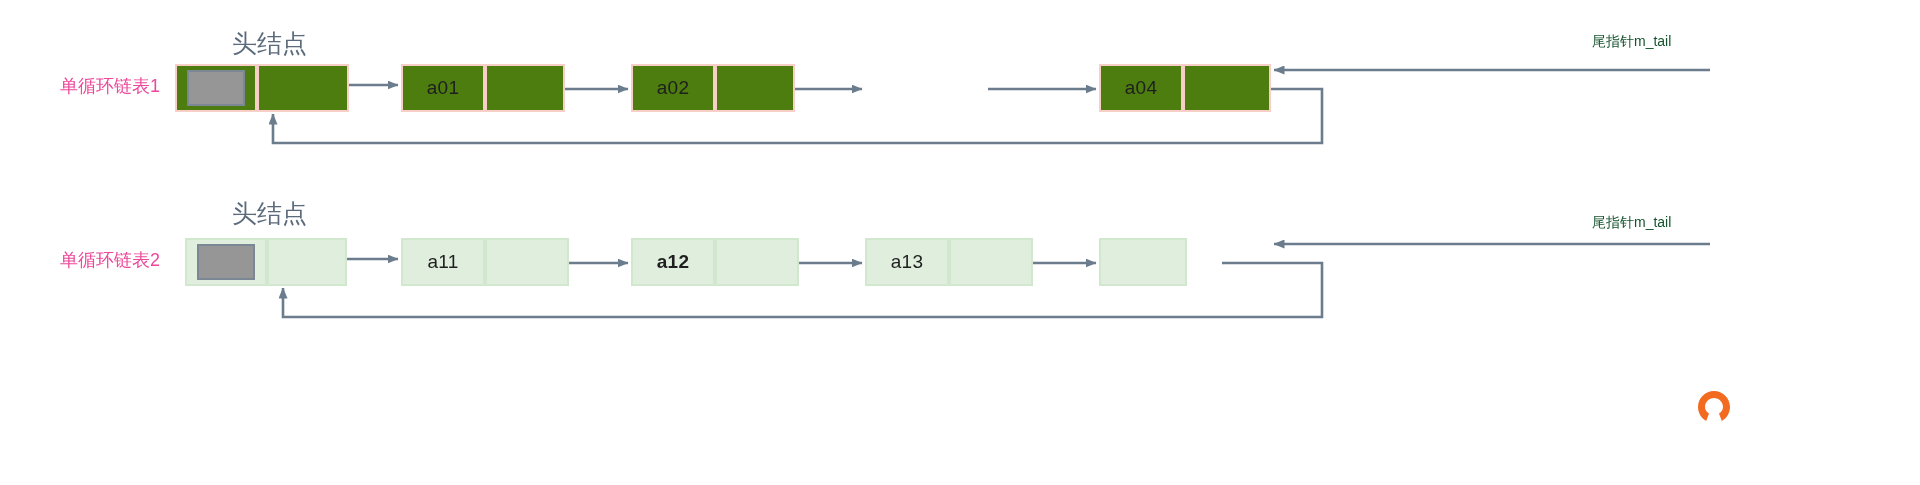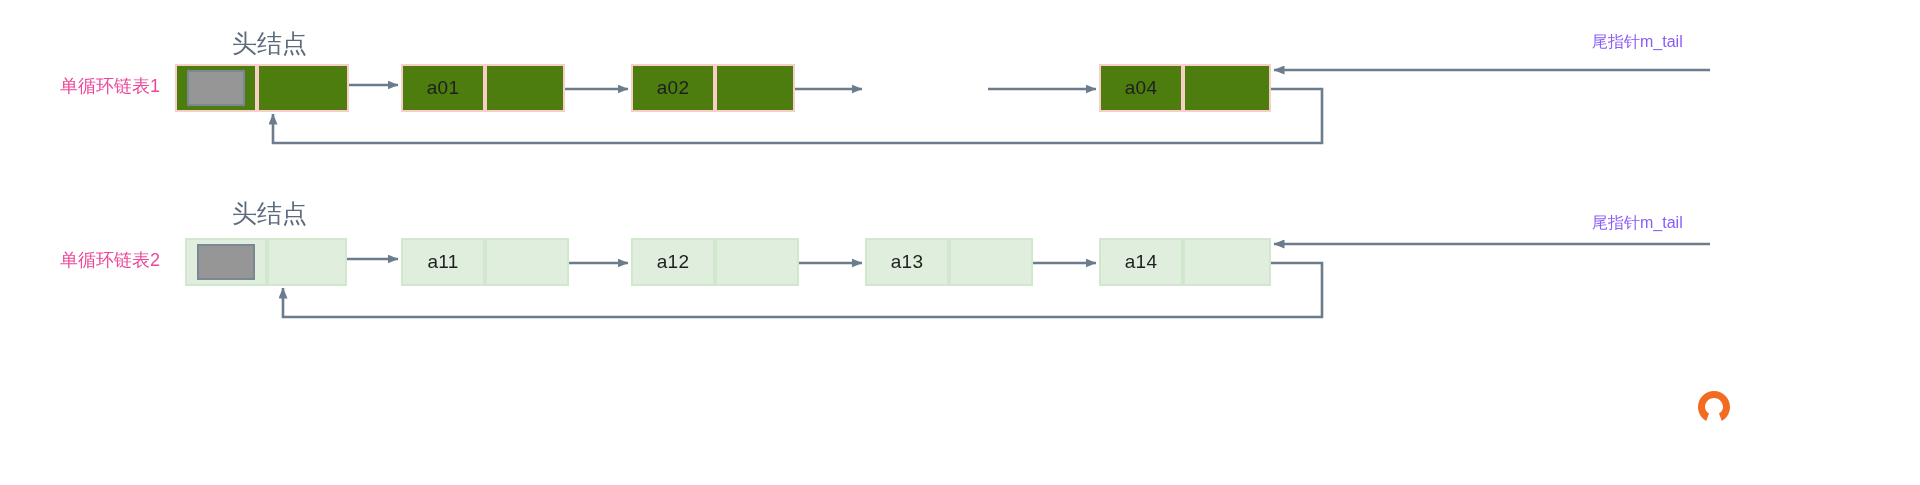--- a/index.html
+++ b/index.html
@@ -75,22 +75,22 @@
   }
   .label.list-title {
     font-size: 18px;
     color: #ec4899;
   }
   .label.head-title {
     font-size: 25px;
     color: #5b6b7c;
   }
   .label.tail-title {
-    font-size: 16px;
-    color: #8b5cf6;
+    font-size: 14px;
+    color: #14532d;
     text-align: right;
   }
 
   
   .logo {
     position: absolute;
     display: flex;
     align-items: center;
     gap: 8px;
   }
@@ -210,32 +210,31 @@
     <div class="cell-data" style="width:82px;"></div>
     <div class="cell-next" style="width:80px;"></div>
   </div>
   <div class="head-block" style="left:197px; top:244px; width:58px; height:36px;"></div>
 
   <div class="node green" style="left:401px; top:238px;">
     <div class="cell-data" style="width:84px;">a11</div>
     <div class="cell-next" style="width:84px;"></div>
   </div>
 
-  <div class="node green" style="left:631px; top:238px;">
+  <div class="node green" style="left:631px; top:238px;font-weight:bold;">
     <div class="cell-data" style="width:84px;">a12</div>
     <div class="cell-next" style="width:84px;"></div>
   </div>
 
   <div class="node green" style="left:865px; top:238px;">
     <div class="cell-data" style="width:84px;">a13</div>
     <div class="cell-next" style="width:84px;"></div>
   </div>
 
   <div class="node green" style="left:1099px; top:238px;">
-    <div class="cell-data" style="width:84px;">a14</div>
     <div class="cell-next" style="width:88px;"></div>
   </div>
 
   <div class="label tail-title" style="left:1592px; top:215px;">尾指针m_tail</div>
 
   <div class="logo" style="left:1697px; top:390px;">
     <span class="logo-mark">
       <svg viewBox="0 0 34 34" width="34" height="34" xmlns="http://www.w3.org/2000/svg">
         <path d="M17 1 C8.2 1 1 8.2 1 17 c0 6.0 3.3 11.2 8.2 13.9 L12 23.5
                  C9.6 22.3 8 19.8 8 17 c0-5 4-9 9-9 s9 4 9 9 c0 2.8-1.6 5.3-4 6.5

